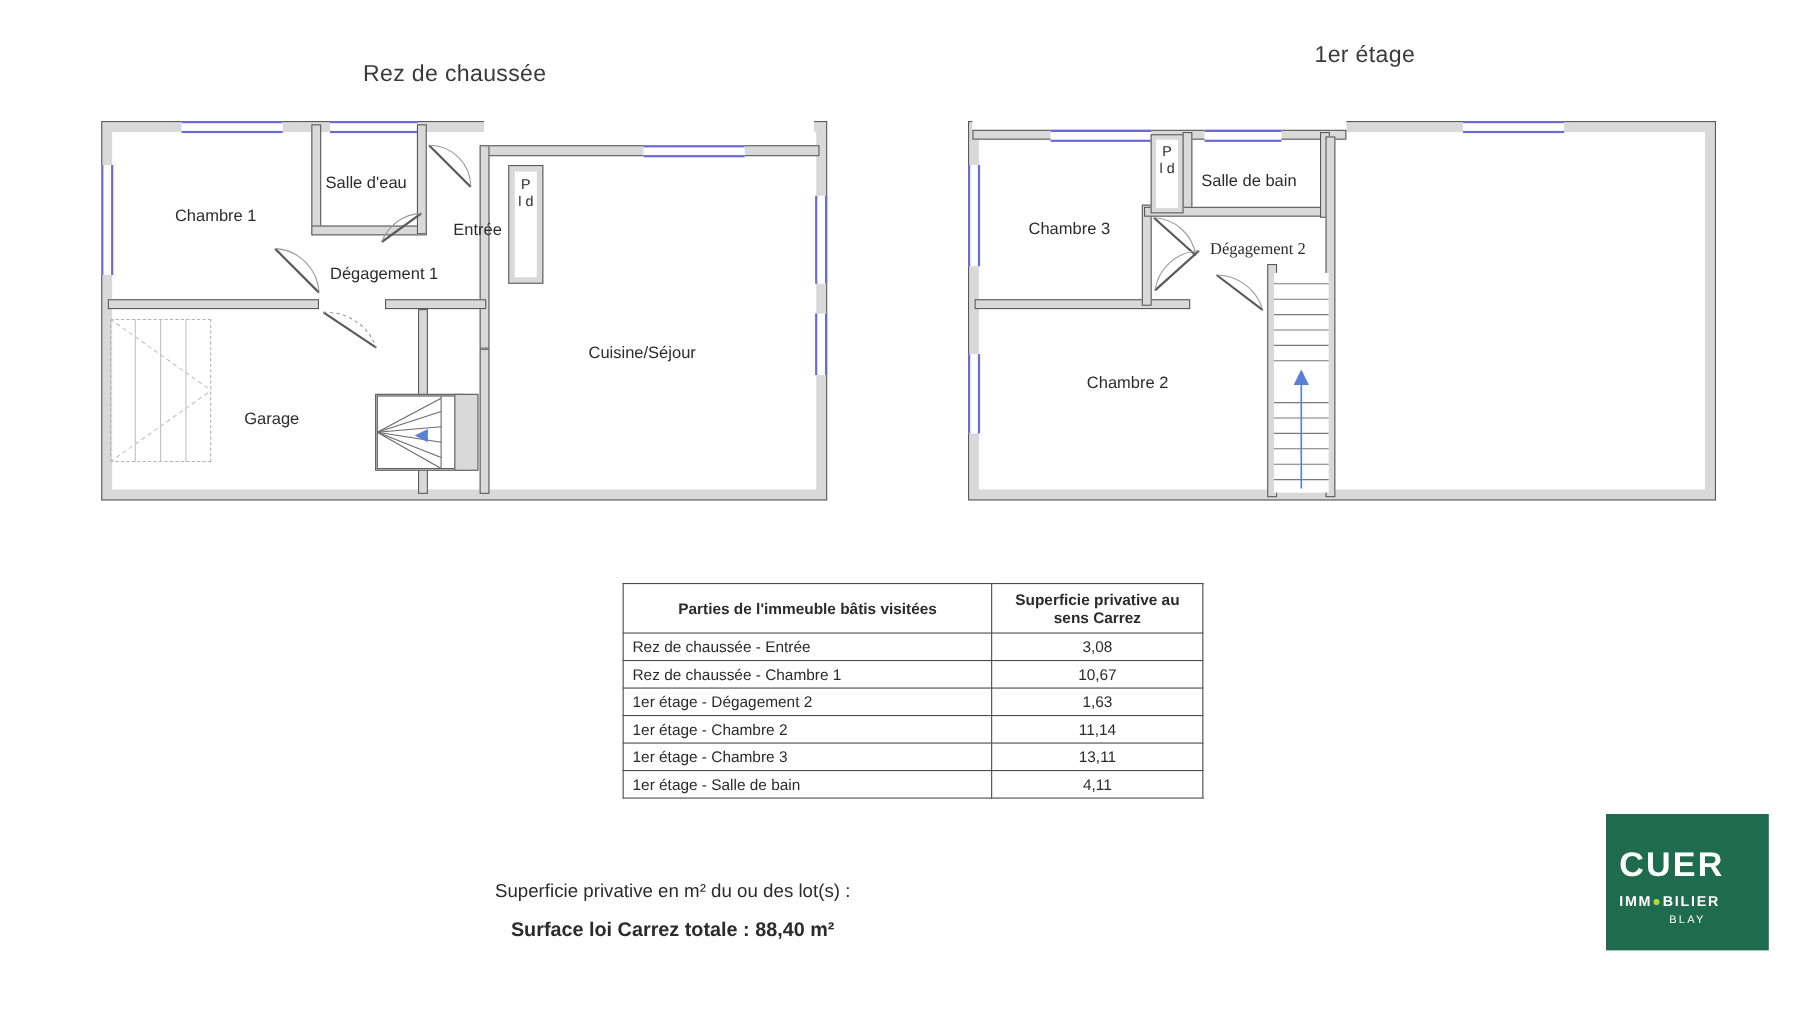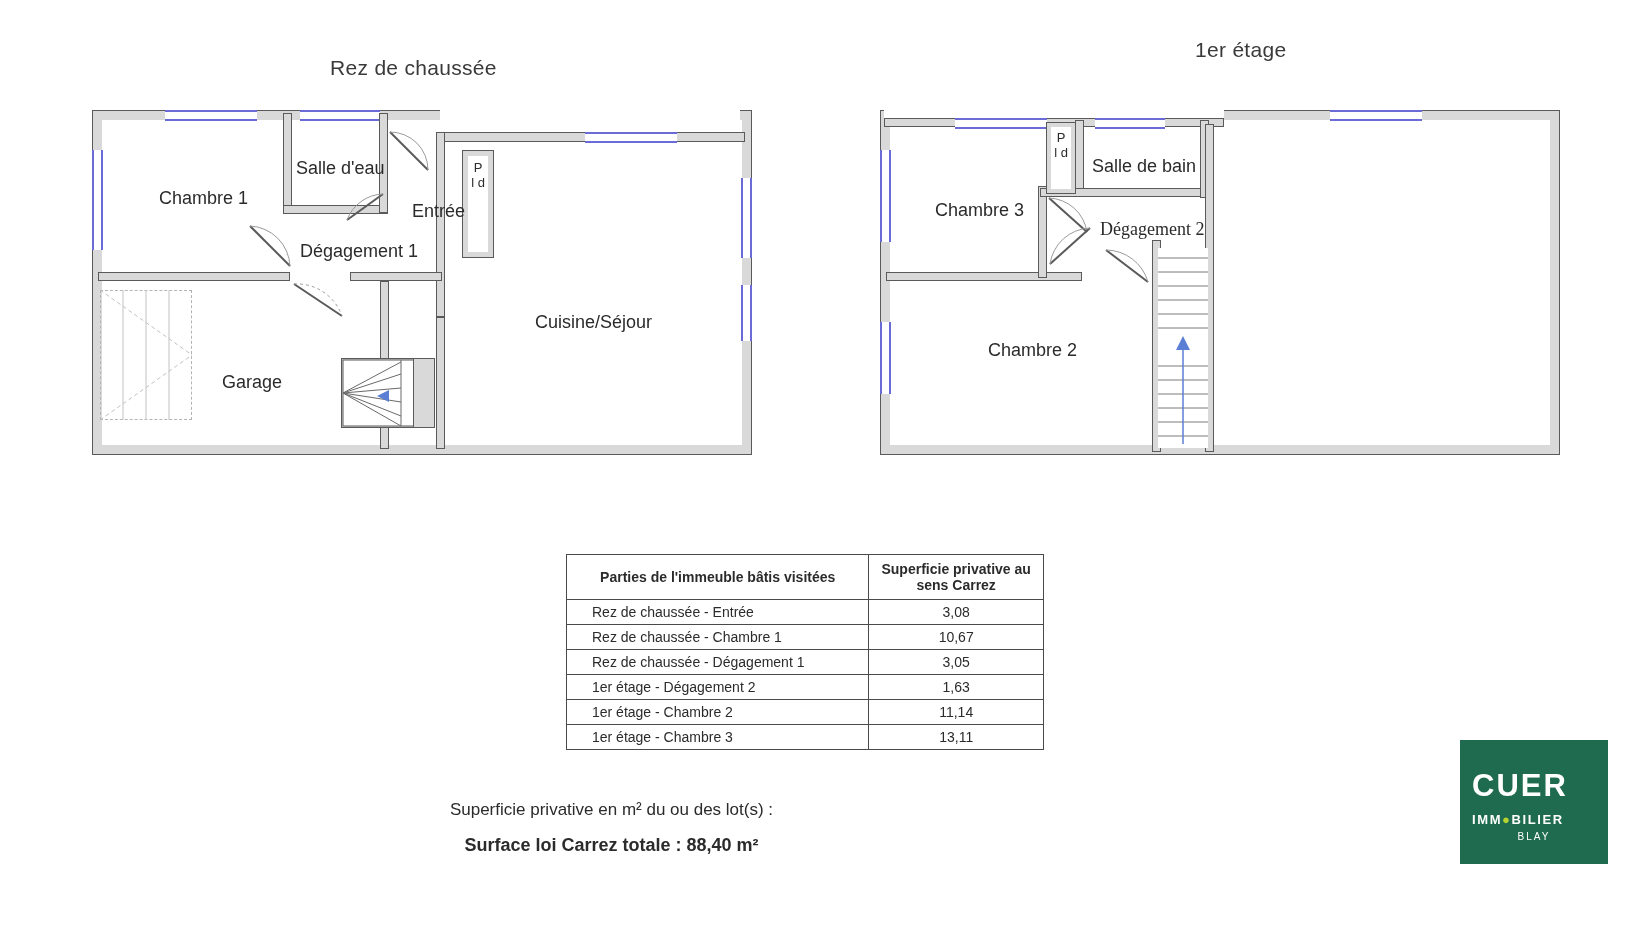--- a/index.html
+++ b/index.html
@@ -42,21 +42,21 @@
     box-sizing:border-box;
   }
   .win.v{
     border:none;
     border-left:2px solid #6b6bd8;
     border-right:2px solid #6b6bd8;
   }
   .gap{position:absolute;background:#ffffff;}
   .room-label{
     position:absolute;
-    font-size:18px;
+    font-size:15px;
     color:#2b2b2b;
     white-space:nowrap;
   }
   .pld{
     position:absolute;
     font-size:13px;
     line-height:15px;
     color:#2b2b2b;
     text-align:center;
     width:14px;
@@ -64,28 +64,28 @@
   .door{position:absolute;}
   .dashed-box{
     position:absolute;
     border:1px dashed #b4b4b4;
     box-sizing:border-box;
   }
 
   
   #carrez-table{
     position:absolute;
-    left:566px;top:554px;
-    width:478px;
+    left:566px;top:530px;
+    width:528px;
     border-collapse:collapse;
     font-size:14px;
   }
   #carrez-table th,#carrez-table td{
     border:1px solid #4a4a4a;
-    padding:4px 25px;
+    padding:4px 8px;
     box-sizing:border-box;
   }
   #carrez-table th{
     font-weight:bold;
     text-align:center;
     font-size:14px;
     padding:6px 6px;
   }
   #carrez-table th.col-a{width:336px;}
   #carrez-table th.col-b{width:192px;}
@@ -289,34 +289,34 @@
   <tbody id="carrez-body">
       <tr>
         <td class="name">Rez de chaussée - Entrée</td>
         <td class="val">3,08</td>
       </tr>
       <tr>
         <td class="name">Rez de chaussée - Chambre 1</td>
         <td class="val">10,67</td>
       </tr>
       <tr>
-        <td class="name">Rez de chaussée - Dégagement 1</td>
-        <td class="val">3,05</td>
-      </tr>
-      <tr>
         <td class="name">1er étage - Dégagement 2</td>
         <td class="val">1,63</td>
       </tr>
       <tr>
         <td class="name">1er étage - Chambre 2</td>
         <td class="val">11,14</td>
       </tr>
       <tr>
         <td class="name">1er étage - Chambre 3</td>
         <td class="val">13,11</td>
+      </tr>
+      <tr>
+        <td class="name">1er étage - Salle de bain</td>
+        <td class="val">4,11</td>
       </tr>
     </tbody>
 </table>
 
 <div class="foot" id="foot-1">Superficie privative en m² du ou des lot(s) :</div>
 <div class="foot" id="foot-2">Surface loi Carrez totale : 88,40 m²</div>
 
 <div id="logo">
   <div class="cuer">CUER</div>
   <div class="immo">

